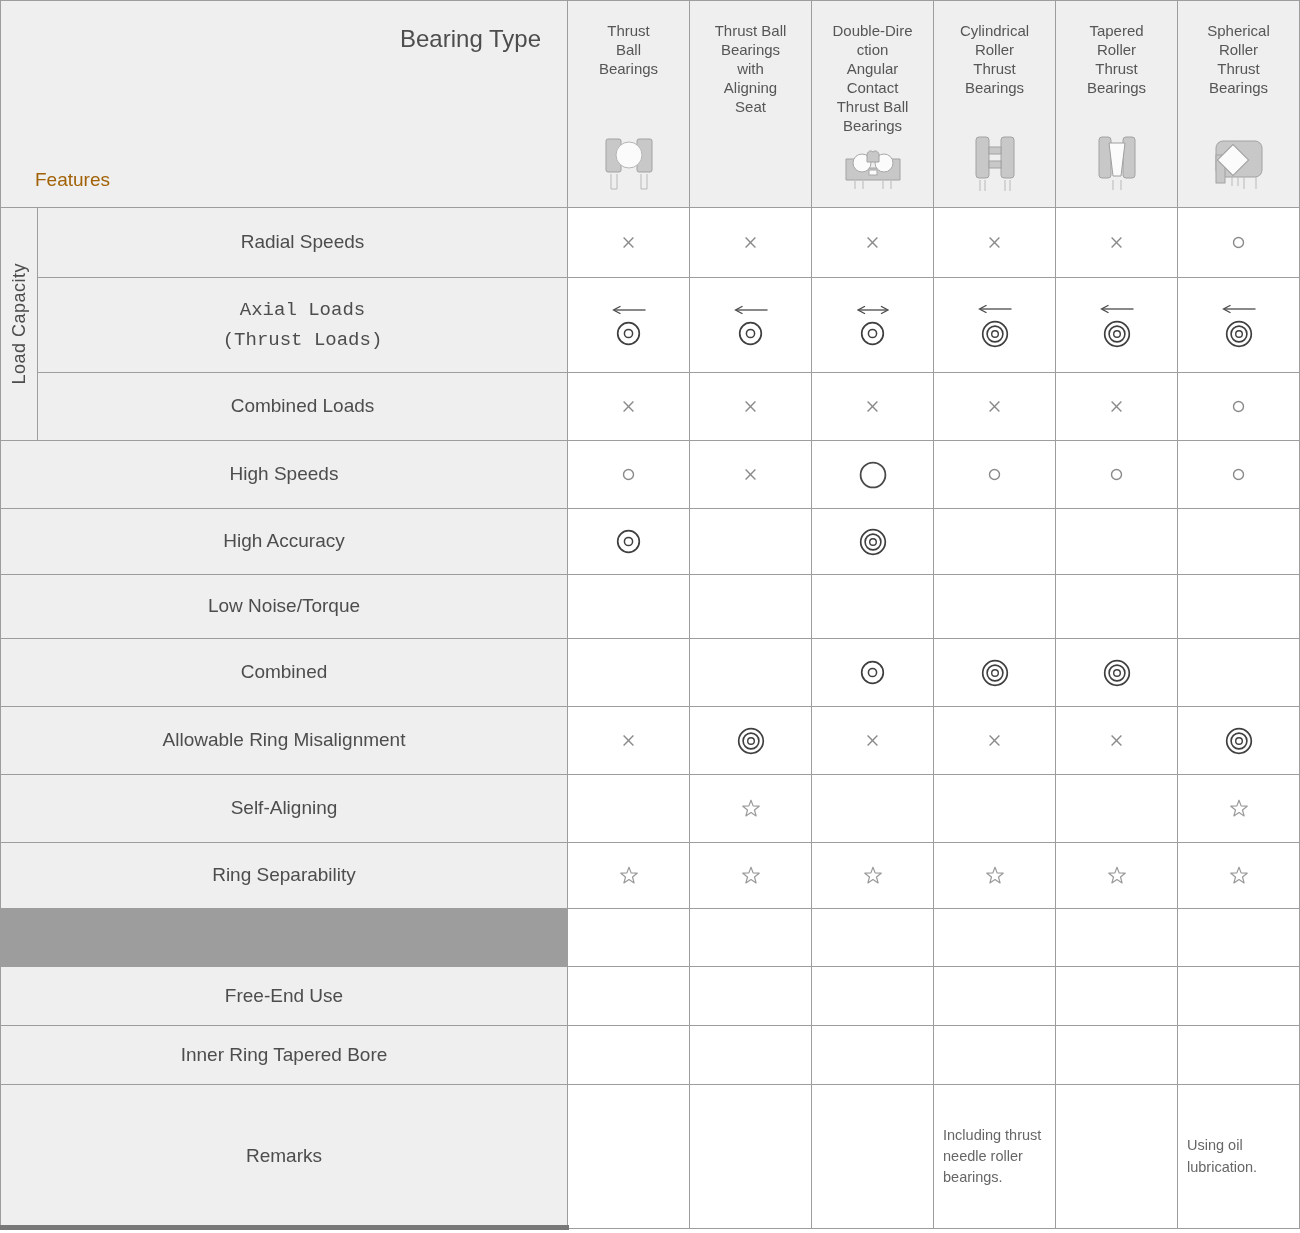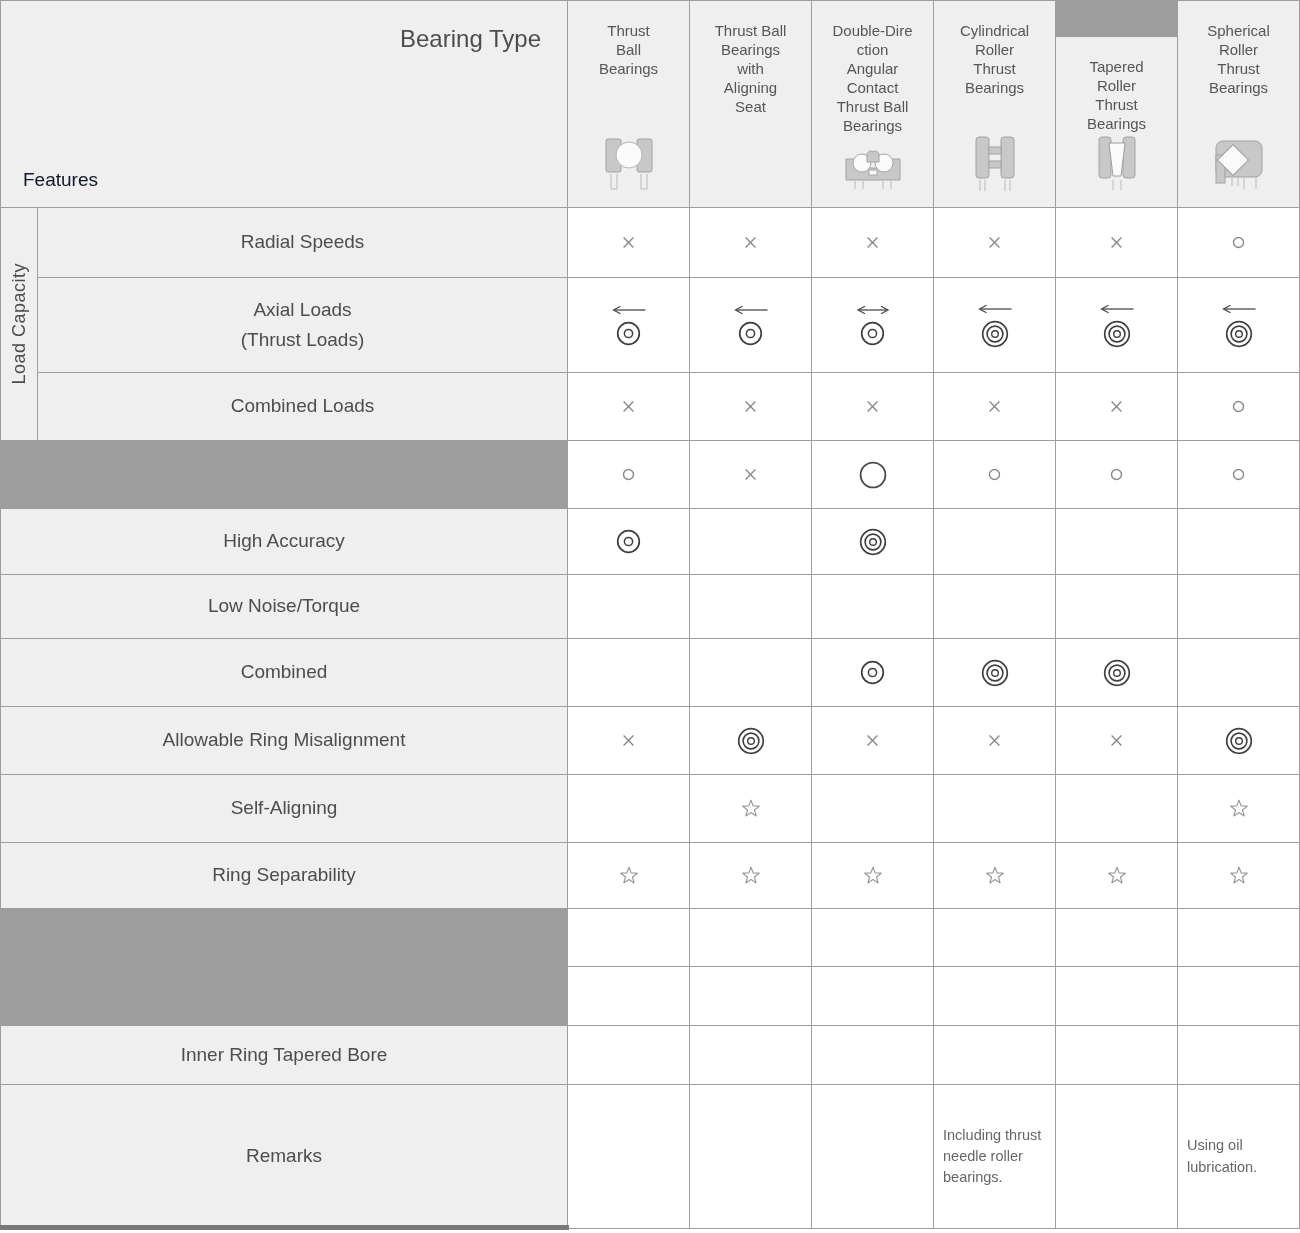--- a/index.html
+++ b/index.html
@@ -11,21 +11,21 @@
     display:grid;
     grid-template-columns:36px 529px repeat(6,121px);
     grid-template-rows:206px 69px 94px 67px 67px 65px 63px 67px 67px 67px 65px 57px 58px 58px 143px;
     gap:1px; padding:1px;
     background:#9d9d9d;
     width:1298px;
   }
 
   .corner { grid-area:1/1/2/3; position:relative; background:#efefef; }
   .corner-top { position:absolute; top:24px; right:26px; font-size:24px; color:#4d4d4d; }
-  .corner-bottom { position:absolute; bottom:16px; left:22px; font-size:19px; color:#0f172a;text-align:right; }
+  .corner-bottom { position:absolute; bottom:16px; left:34px; font-size:19px; color:#a16207;text-align:right; }
 
   .group-strip { grid-area:2/1/5/2; background:#efefef; display:flex; align-items:center; justify-content:center; }
   .group-strip span { writing-mode:vertical-rl; transform:rotate(180deg); font-size:18px; color:#4d4d4d; letter-spacing:.5px; }
 
   .hcell { background:#efefef; position:relative; padding-top:20px; text-align:center; }
   .hlabel { font-size:15px; line-height:19px; color:#565656; white-space:pre-line; }
   .hicon { position:absolute; bottom:14px; left:0; right:0; display:flex; justify-content:center; line-height:0; }
 
   .rlabel { background:#efefef; display:flex; align-items:center; justify-content:center;
             font-size:19px; line-height:1.6; color:#4d4d4d; text-align:center; white-space:pre-line; }
@@ -96,21 +96,21 @@
         <div class="hicon">
           <svg width="46" height="57" viewBox="0 0 46 57">
             <rect x="4" y="1" width="13" height="41" rx="3" fill="#c8c8c8" stroke="#a2a2a2"></rect>
             <rect x="29" y="1" width="13" height="41" rx="3" fill="#c8c8c8" stroke="#a2a2a2"></rect>
             <rect x="17" y="11" width="12" height="7" fill="#c8c8c8" stroke="#a2a2a2"></rect>
             <rect x="17" y="25" width="12" height="7" fill="#c8c8c8" stroke="#a2a2a2"></rect>
             <path d="M8 44 v11 M13 44 v11 M33 44 v11 M38 44 v11" stroke="#b9b9b9" fill="none"></path>
           </svg>
         </div>
       </div>
-      <div class="hcell" style="grid-area: 1 / 7; margin-top: 36px;">
+      <div class="hcell" style="grid-area: 1 / 7;">
         <div class="hlabel">Tapered
 Roller
 Thrust
 Bearings</div>
         <div class="hicon">
           <svg width="42" height="57" viewBox="0 0 42 57">
             <rect x="3" y="1" width="12" height="41" rx="3" fill="#c8c8c8" stroke="#a2a2a2"></rect>
             <rect x="27" y="1" width="12" height="41" rx="3" fill="#c8c8c8" stroke="#a2a2a2"></rect>
             <path d="M13 7 h16 l-4 33 h-8 z" fill="#fbfbfb" stroke="#9e9e9e"></path>
             <path d="M17 44 v10 M25 44 v10" stroke="#b9b9b9" fill="none"></path>
@@ -167,21 +167,21 @@
           </svg>
         </span>
       </div>
       <div class="dcell" style="grid-area: 2 / 8;">
         <span class="sym">
           <svg width="13" height="13" viewBox="0 0 13 13">
             <circle cx="6.5" cy="6.5" r="5" fill="none" stroke="#8a8a8a" stroke-width="1.4"></circle>
           </svg>
         </span>
       </div>
-      <div class="rlabel" style="grid-area: 3 / 2;">Axial Loads
+      <div class="rlabel" style="grid-area: 3 / 2; font-family: Liberation Mono, monospace;">Axial Loads
 (Thrust Loads)</div>
       <div class="dcell" style="grid-area: 3 / 3;">
         <span class="sym">
           <svg width="36" height="12" viewBox="0 0 36 12">
             <line x1="34.5" y1="6" x2="3" y2="6" stroke="#4a4a4a" stroke-width="1.3"></line>
             <path d="M9.5 2.2 L2.5 6 L9.5 9.8" fill="none" stroke="#4a4a4a" stroke-width="1.3"></path>
           </svg>
         </span>
         <span class="sym">
           <svg width="25" height="25" viewBox="0 0 25 25">
@@ -299,20 +299,21 @@
           </svg>
         </span>
       </div>
       <div class="dcell" style="grid-area: 4 / 8;">
         <span class="sym">
           <svg width="13" height="13" viewBox="0 0 13 13">
             <circle cx="6.5" cy="6.5" r="5" fill="none" stroke="#8a8a8a" stroke-width="1.4"></circle>
           </svg>
         </span>
       </div>
+      <div class="rlabel" style="grid-area: 5 / 1 / auto / 3;">High Speeds</div>
       <div class="dcell" style="grid-area: 5 / 3;">
         <span class="sym">
           <svg width="13" height="13" viewBox="0 0 13 13">
             <circle cx="6.5" cy="6.5" r="5" fill="none" stroke="#8a8a8a" stroke-width="1.4"></circle>
           </svg>
         </span>
       </div>
       <div class="dcell" style="grid-area: 5 / 4;">
         <span class="sym">
           <svg width="15" height="15" viewBox="0 0 15 15">
@@ -515,20 +516,21 @@
             <path d="M10 1.2 L12.12 6.9 L18.2 7.2 L13.5 11 L15.1 16.9 L10 13.5 L4.9 16.9 L6.5 11 L1.8 7.2 L7.88 6.9 Z" fill="none" stroke="#9a9a9a" stroke-width="1.2" stroke-linejoin="round"></path>
           </svg>
         </span>
       </div>
       <div class="dcell" style="grid-area: 12 / 3;"></div>
       <div class="dcell" style="grid-area: 12 / 4;"></div>
       <div class="dcell" style="grid-area: 12 / 5;"></div>
       <div class="dcell" style="grid-area: 12 / 6;"></div>
       <div class="dcell" style="grid-area: 12 / 7;"></div>
       <div class="dcell" style="grid-area: 12 / 8;"></div>
+      <div class="rlabel" style="grid-area: 13 / 1 / auto / 3;">Free-End Use</div>
       <div class="dcell" style="grid-area: 13 / 3;"></div>
       <div class="dcell" style="grid-area: 13 / 4;"></div>
       <div class="dcell" style="grid-area: 13 / 5;"></div>
       <div class="dcell" style="grid-area: 13 / 6;"></div>
       <div class="dcell" style="grid-area: 13 / 7;"></div>
       <div class="dcell" style="grid-area: 13 / 8;"></div>
       <div class="rlabel" style="grid-area: 14 / 1 / auto / 3;">Inner Ring Tapered Bore</div>
       <div class="dcell" style="grid-area: 14 / 3;"></div>
       <div class="dcell" style="grid-area: 14 / 4;"></div>
       <div class="dcell" style="grid-area: 14 / 5;"></div>

